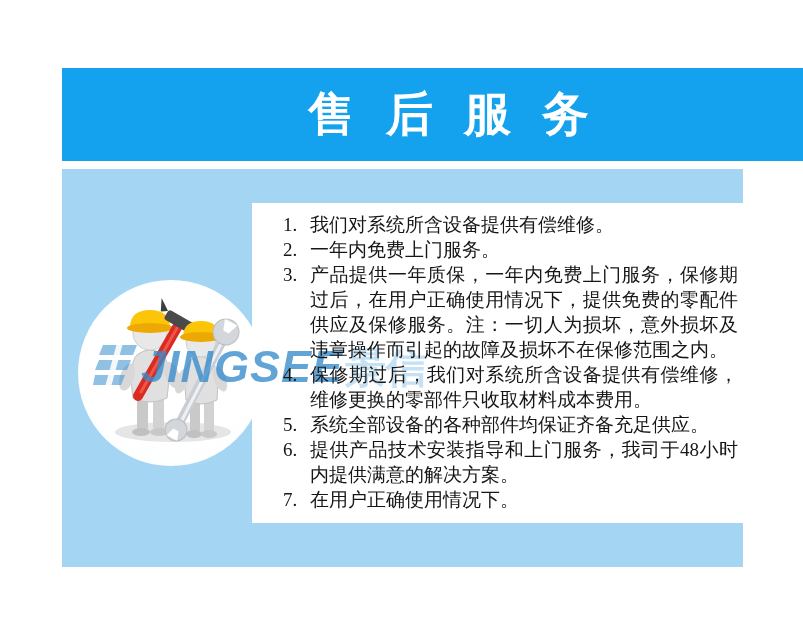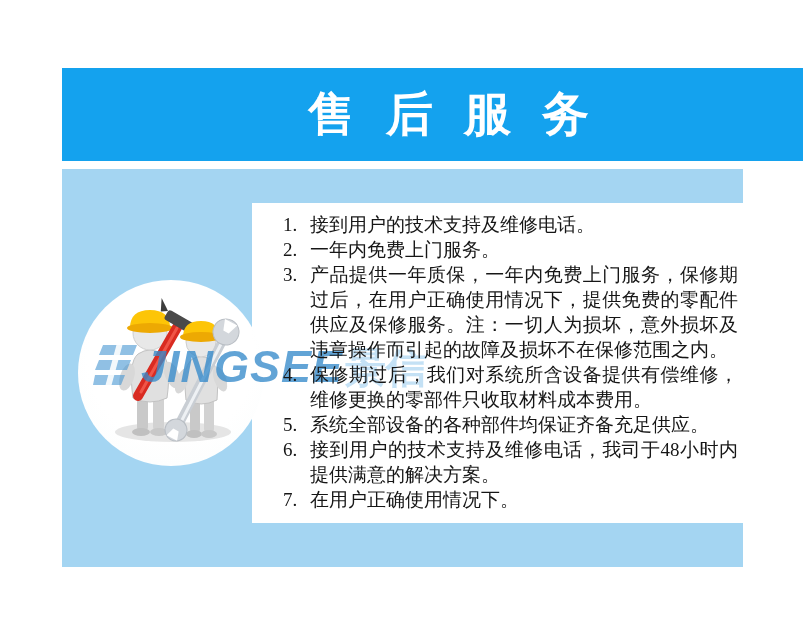--- a/index.html
+++ b/index.html
@@ -146,41 +146,41 @@
         </g>
       </svg>
     </span>
     <span class="wm-brand">JINGSEE</span>
     <span class="wm-suffix">景信</span>
   </div>
 
   <div class="service-list">
     <div class="service-item">
       <span class="num">1.</span>
-      <span class="txt">接到用户的技术支持及维修电话。</span>
+      <span class="txt">我们对系统所含设备提供有偿维修。</span>
     </div>
     <div class="service-item">
       <span class="num">2.</span>
       <span class="txt">一年内免费上门服务。</span>
     </div>
     <div class="service-item">
       <span class="num">3.</span>
       <span class="txt">产品提供一年质保，一年内免费上门服务，保修期过后，在用户正确使用情况下，提供免费的零配件供应及保修服务。注：一切人为损坏，意外损坏及违章操作而引起的故障及损坏不在保修范围之内。</span>
     </div>
     <div class="service-item">
       <span class="num">4.</span>
       <span class="txt">保修期过后，我们对系统所含设备提供有偿维修，维修更换的零部件只收取材料成本费用。</span>
     </div>
     <div class="service-item">
       <span class="num">5.</span>
       <span class="txt">系统全部设备的各种部件均保证齐备充足供应。</span>
     </div>
     <div class="service-item">
       <span class="num">6.</span>
-      <span class="txt">接到用户的技术支持及维修电话，我司于48小时内提供满意的解决方案。</span>
+      <span class="txt">提供产品技术安装指导和上门服务，我司于48小时内提供满意的解决方案。</span>
     </div>
     <div class="service-item">
       <span class="num">7.</span>
       <span class="txt">在用户正确使用情况下。</span>
     </div>
   </div>
 
 </div>
 
 </body></html>

